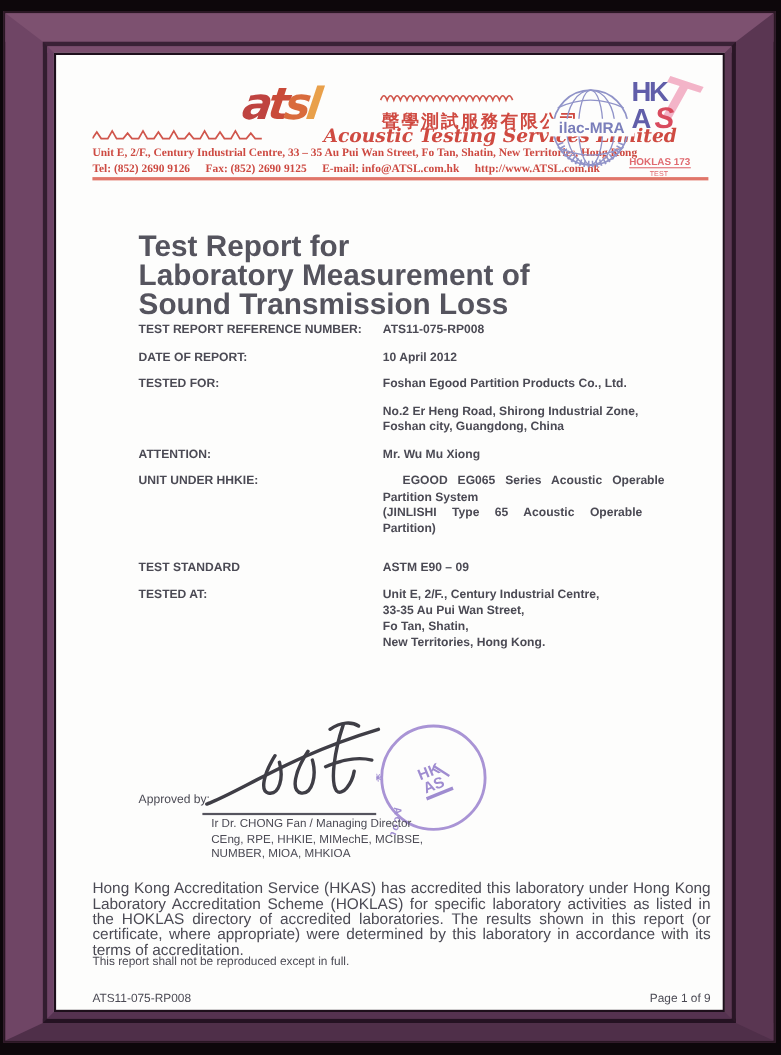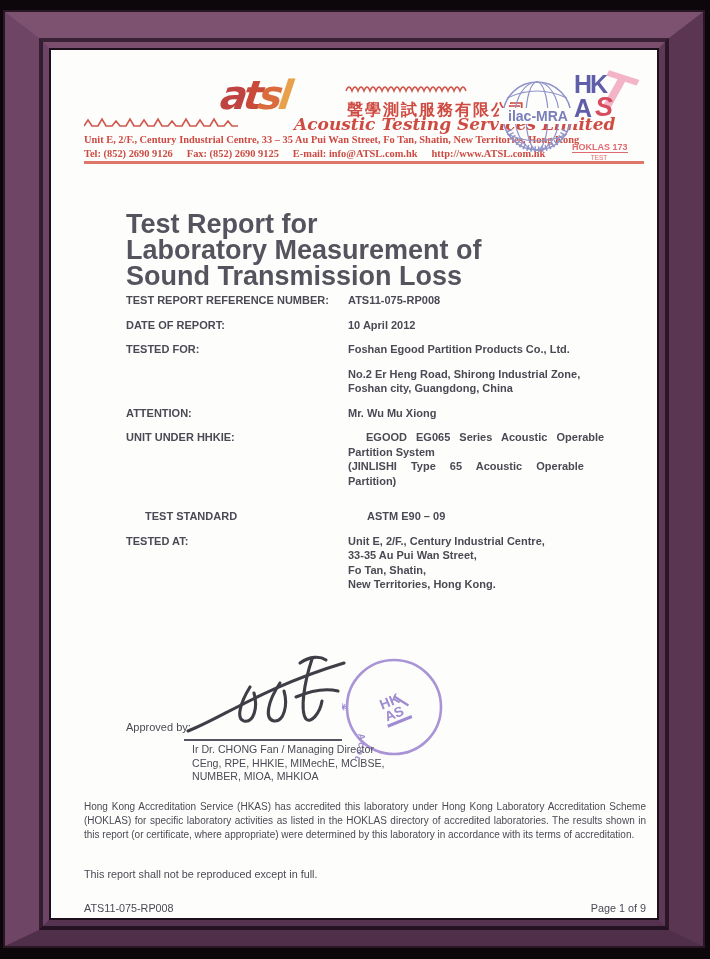--- a/index.html
+++ b/index.html
@@ -58,35 +58,35 @@
   
   .title { position:absolute; left:75px; top:148px; font-size:27px; font-weight:bold;
            color:#55545e; line-height:26px;margin-top:13px; }
 
   
   .details { position:absolute; left:75px; top:243px; width:520px; font-size:11px;
              font-weight:bold; line-height:14.5px; }
   .drow { display:flex; margin-bottom:10px; }
   .dlabel { width:222px; flex:none; }
   .dvalue { width:260px; }
-  .gap-before { margin-top:21px;justify-content:center; }
+  .gap-before { margin-top:21px; }
   .spread1 { word-spacing:6px;padding-left:18px; }
   .spread2 { word-spacing:11px; }
 
   
   .approval { position:absolute; left:75px; top:605px; width:420px; height:180px; }
   .approved-label { position:absolute; left:0; top:66px; font-size:11px; }
   .sig { position:absolute; left:58px; top:-4px; }
   .sig-line { position:absolute; left:58px; top:84px; width:158px;
               border-bottom:2px solid #55545e; }
   .sig-name { position:absolute; left:66px; top:88px; font-size:10.6px; line-height:13.5px; }
   .stamp { position:absolute; left:216px; top:0px; opacity:.85; }
 
   
-  .acc-para { position:absolute; left:33px; top:750px; width:562px; font-size:10px;
+  .acc-para { position:absolute; left:33px; top:750px; width:562px; font-size:14px;
               line-height:14px; text-align:justify; }
   .repro-note { position:absolute; left:33px; top:818px; font-size:10.8px; }
   .refline { position:absolute; left:33px; top:852px; width:562px; display:flex;
              justify-content:space-between; font-size:10.8px; }
 </style>
 </head>
 <body>
 
 <div class="frame1">
  <div class="frame2">

